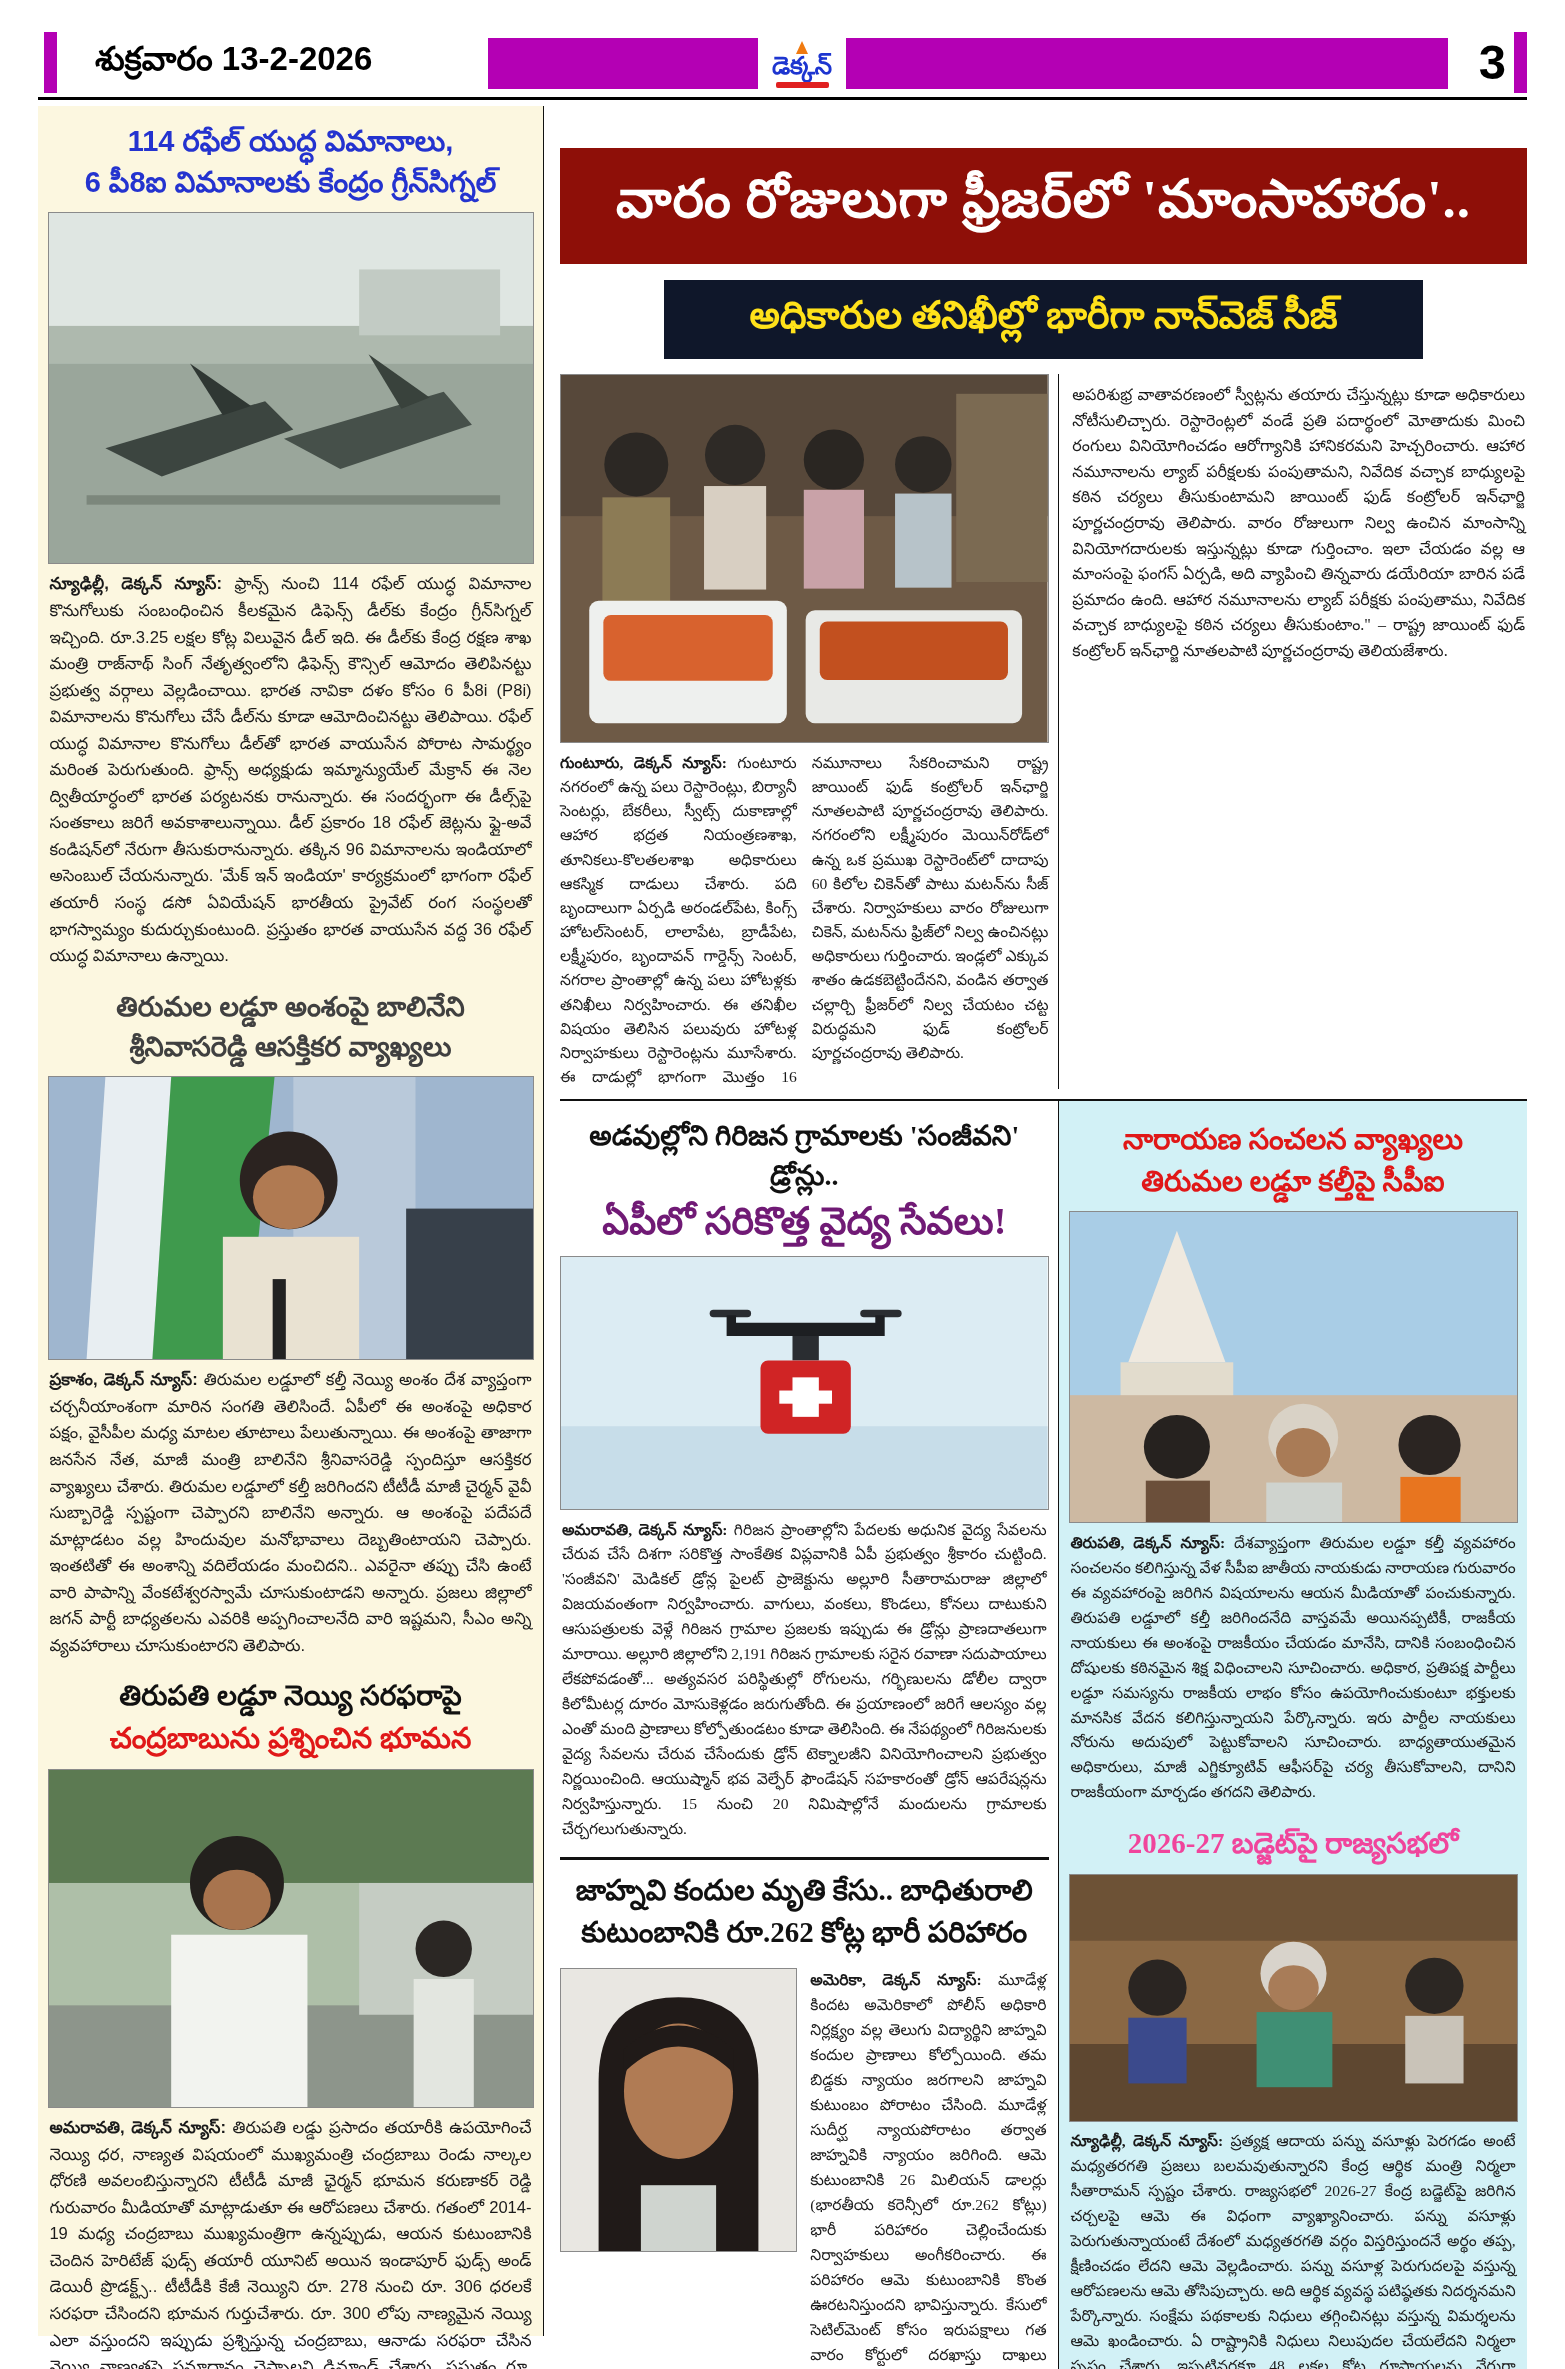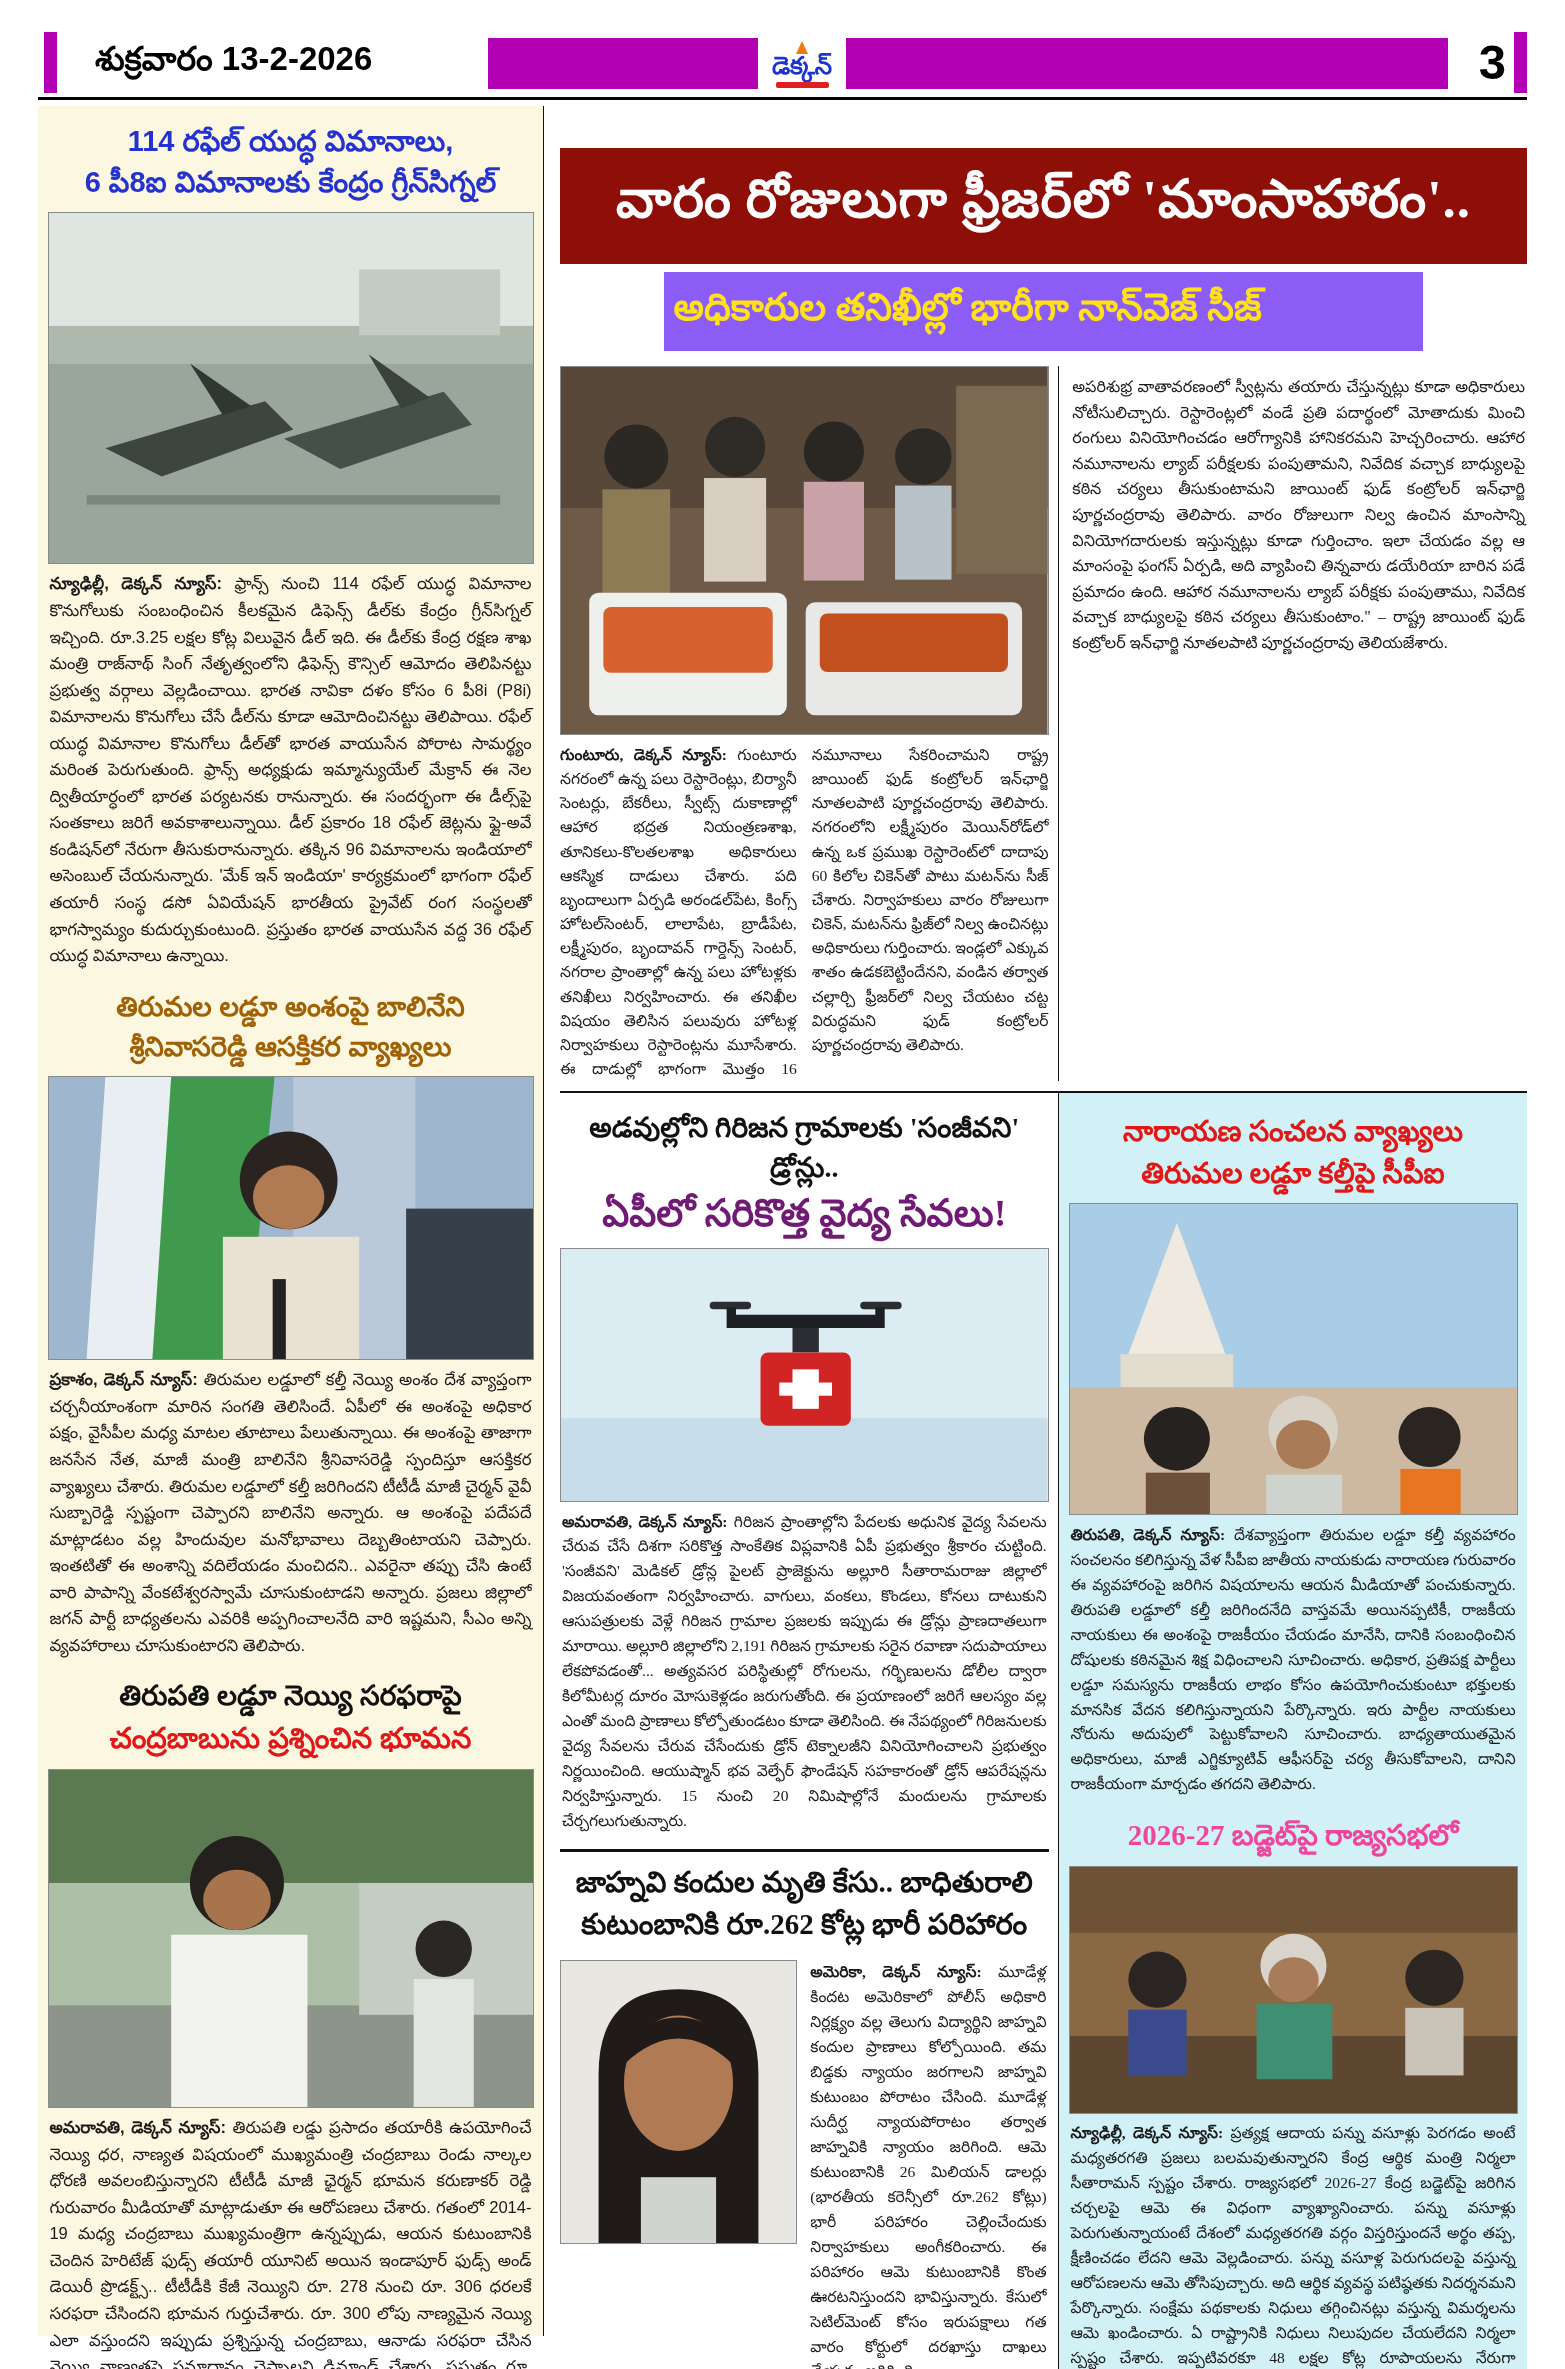--- a/index.html
+++ b/index.html
@@ -24,34 +24,34 @@
   .hdr-pageno{position:absolute;right:21px;top:1.9px;font-size:49px;font-weight:bold;color:#000;}
   .hdr-rule{position:absolute;top:97px;left:38px;right:38px;height:2.8px;background:#000;}
 
   
   .content{position:absolute;top:106px;left:38px;right:38px;bottom:34px;display:flex;}
   .col-left{width:506px;background:#fcf7e0;padding:5.7px 9.5px;box-sizing:border-box;border-right:1.9px solid #111;}
   .region-right{flex:1;display:flex;flex-direction:column;padding-left:16px;box-sizing:border-box;font-family:Liberation Serif, serif;}
 
   .headline-box{text-align:center;padding:9.5px 3.8px;}
   .hl-blue{color:#2433cf;font-weight:bold;font-size:29px;line-height:1.4;}
-  .hl-dark{color:#a16207;font-weight:bold;font-size:27.4px;line-height:1.45;}
+  .hl-dark{color:#404040;font-weight:bold;font-size:27.4px;line-height:1.45;}
   .hl-black{color:#111;font-weight:bold;font-size:28px;line-height:1.45;}
   .hl-red{color:#e01818;font-weight:bold;font-size:29px;line-height:1.45;}
   .hl-pink{color:#f0459c;font-weight:bold;font-size:29px;line-height:1.45;}
   .hl-bigblue{color:#701a75;font-weight:bold;font-size:38px;line-height:1.3;}
 
   .body-txt{font-size:16.6px;line-height:1.6;text-align:justify;padding:7.6px 1.9px;}
   .byline{font-weight:bold;}
 
   
   .banner-main{margin-top:42px;background:#8e0f08;color:#fff;font-weight:bold;font-size:53px;
     text-align:center;padding:21px 9.5px;letter-spacing:0.9px;}
-  .banner-sub{margin:8px 104px 0 104px;background:#8b5cf6;color:#ffe11a;font-weight:bold;font-size:38px;
-    text-align:left;padding:13.2px 9.5px;}
+  .banner-sub{margin:16px 104px 0 104px;background:#0f172a;color:#ffe11a;font-weight:bold;font-size:38px;
+    text-align:center;padding:13.2px 9.5px;}
 
   .row-top{display:flex;margin-top:15px;}
   .mid-top{width:499px;border-right:1.9px solid #111;padding-right:9.5px;box-sizing:border-box;}
   .right-top{flex:1;padding-left:11.4px;box-sizing:border-box;}
   .two-col{column-count:2;column-gap:15px;font-size:15.6px;line-height:1.55;text-align:justify;padding-top:7.6px;}
   .right-top .body-txt{font-size:16px;}
 
   .row-bottom{display:flex;border-top:2.8px solid #111;margin-top:9.5px;}
   .mid-low{width:499px;border-right:1.9px solid #111;padding:5.7px 9.5px 0 0;box-sizing:border-box;}
   .right-low{flex:1;background:#d2f1f6;padding:7.6px 9.5px;box-sizing:border-box;}

